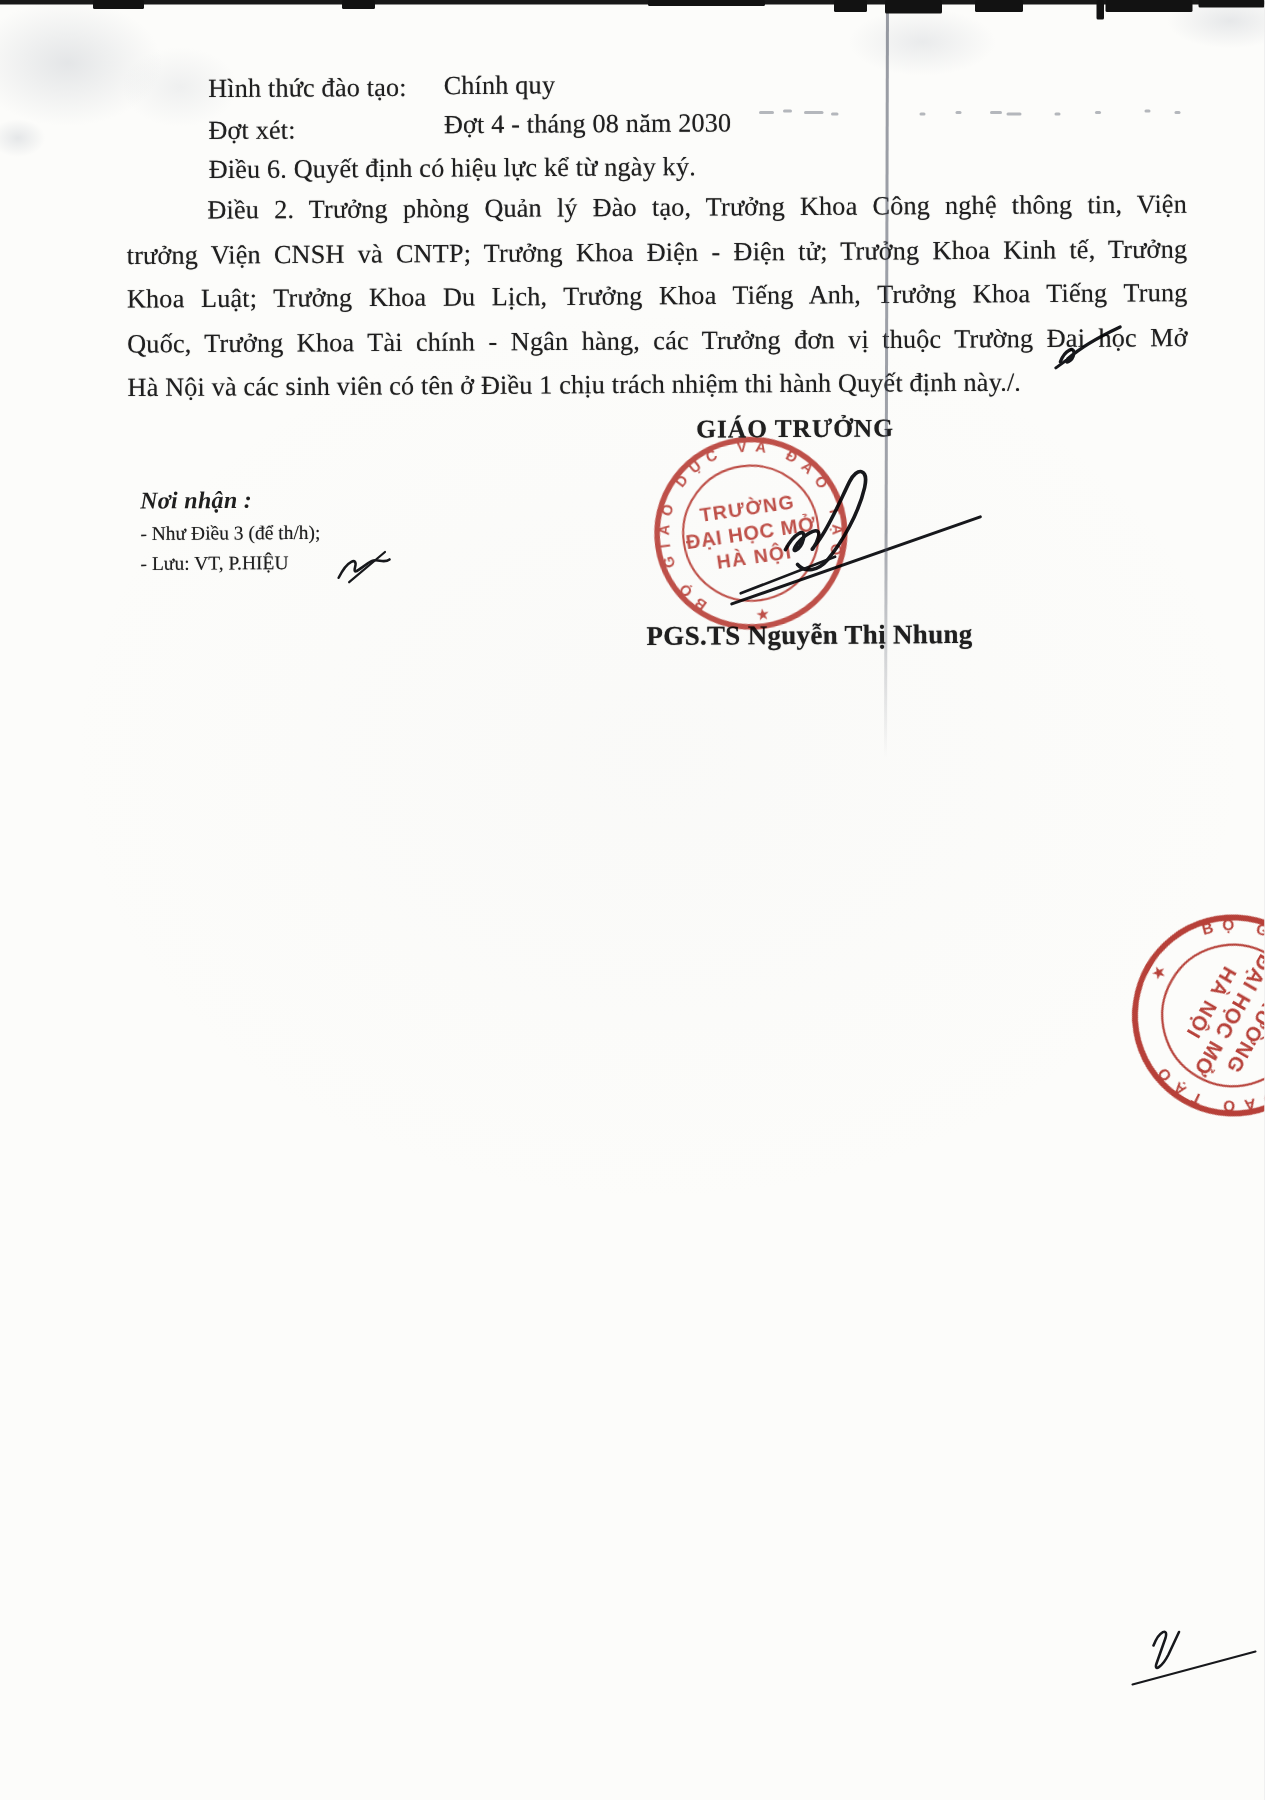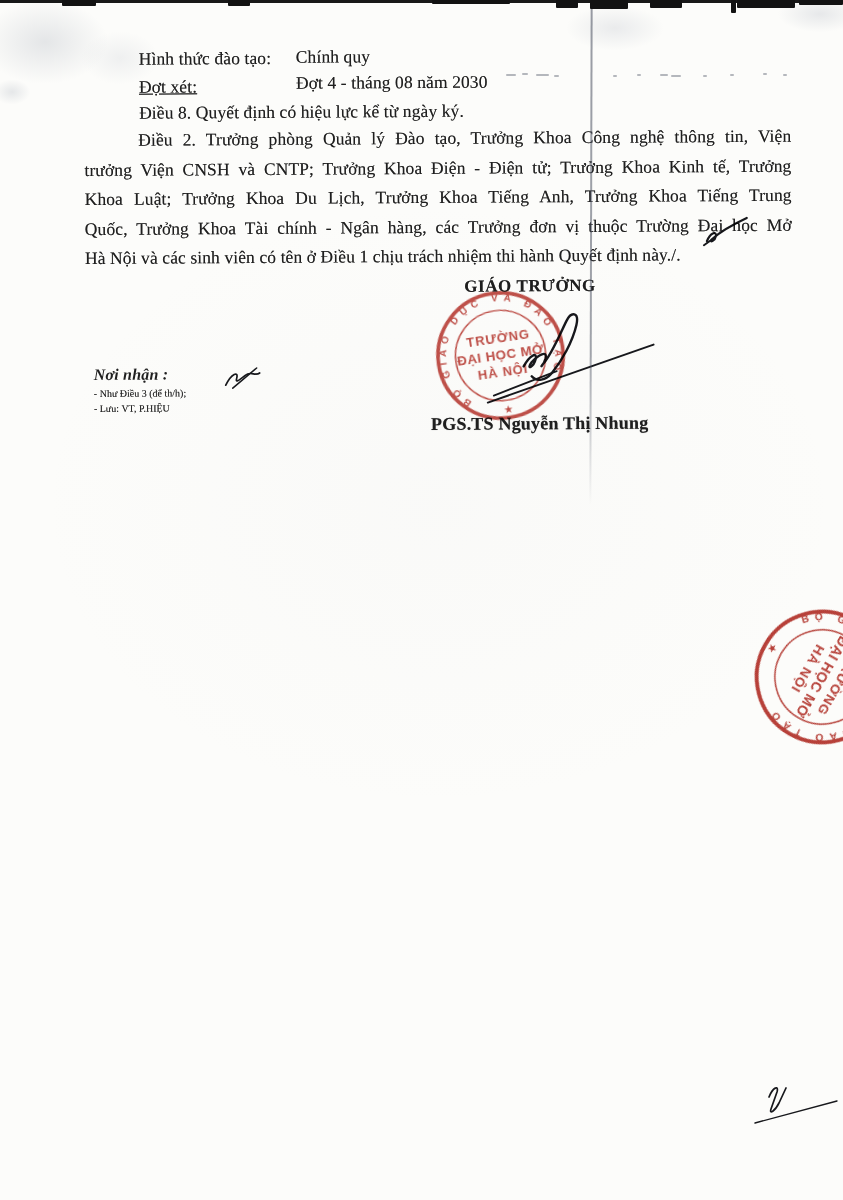--- a/index.html
+++ b/index.html
@@ -41,22 +41,22 @@
     text-align:justify;text-align-last:justify;white-space:nowrap;
     text-shadow:0 0 .6px rgba(20,20,20,.55);
   }
   .art3 .ln.first{padding-left:54px;width:653px;}
   .art3 .ln.last{text-align-last:left;white-space:normal;}
   .sign-title{position:absolute;left:464px;top:277px;font-size:17px;font-weight:bold;letter-spacing:.6px;
        text-shadow:0 0 .6px rgba(20,20,20,.55);}
   .sign-name{position:absolute;left:430px;top:414px;font-size:18px;font-weight:bold;letter-spacing:.2px;
        text-shadow:0 0 .7px rgba(20,20,20,.6);}
   .recip{position:absolute;left:93px;top:324px;}
-  .recip .title{font-size:16px;font-weight:bold;font-style:italic;letter-spacing:.2px;margin-top:40px;}
-  .recip .item{font-size:10px;margin-top:4px;text-shadow:0 0 .5px rgba(20,20,20,.5);}
+  .recip .title{font-size:16px;font-weight:bold;font-style:italic;letter-spacing:.2px;}
+  .recip .item{font-size:13px;margin-top:4px;text-shadow:0 0 .5px rgba(20,20,20,.5);}
   .stamp{position:absolute;mix-blend-mode:multiply;filter:blur(.3px);}
   .stamp.main{left:433px;top:289px;width:134px;height:134px;transform:rotate(-8deg);opacity:.88;}
   .stamp.seal{left:752px;top:607px;width:140px;height:140px;transform:rotate(120deg);opacity:.95;z-index:2;}
   .stamp svg{width:100%;height:100%;}
   .stamp text{font-family:"Liberation Sans","DejaVu Sans",sans-serif;font-weight:bold;}
   .ink{position:absolute;mix-blend-mode:multiply;z-index:3;}
   .ink path{fill:none;stroke:#17181c;stroke-linecap:round;stroke-linejoin:round;}
 </style>
 </head>
 <body>
@@ -86,24 +86,24 @@
   <div class="dash" style="left:671px;top:75px;width:10px;"></div>
   <div class="dash" style="left:703px;top:75px;width:4px;"></div>
   <div class="dash" style="left:730px;top:74px;width:4px;"></div>
   <div class="dash" style="left:763px;top:73px;width:4px;"></div>
   <div class="dash" style="left:783px;top:74px;width:4px;"></div>
 
   <div class="content">
 
     <div class="txt" style="left:140px;top:46px;">Hình thức đào tạo:</div>
     <div class="txt b" style="left:297px;top:45px;">Chính quy</div>
-    <div class="txt" style="left:140px;top:74px;text-decoration:underline;">Đợt xét:</div>
+    <div class="txt" style="left:140px;top:74px;">Đợt xét:</div>
     <div class="txt b" style="left:297px;top:71px;">Đợt 4 - tháng 08 năm 2030</div>
 
-    <div class="txt" style="left:140px;top:100px;"><span class="b">Điều 8.</span><span> Quyết định có hiệu lực kể từ ngày ký.</span></div>
+    <div class="txt" style="left:140px;top:100px;"><span class="b">Điều 6.</span><span> Quyết định có hiệu lực kể từ ngày ký.</span></div>
 
     <div class="art3">
       <div class="ln first"><span class="b">Điều 2.</span><span> Trưởng phòng Quản lý Đào tạo, Trưởng Khoa Công nghệ thông tin, Viện</span></div>
       <div class="ln">trưởng Viện CNSH và CNTP; Trưởng Khoa Điện - Điện tử; Trưởng Khoa Kinh tế, Trưởng</div>
       <div class="ln">Khoa Luật; Trưởng Khoa Du Lịch, Trưởng Khoa Tiếng Anh, Trưởng Khoa Tiếng Trung</div>
       <div class="ln">Quốc, Trưởng Khoa Tài chính - Ngân hàng, các Trưởng đơn vị thuộc Trường Đại học Mở</div>
       <div class="ln last">Hà Nội và các sinh viên có tên ở Điều 1 chịu trách nhiệm thi hành Quyết định này./.</div>
     </div>
 
     <div class="sign-title">GIÁO TRƯỞNG</div>

